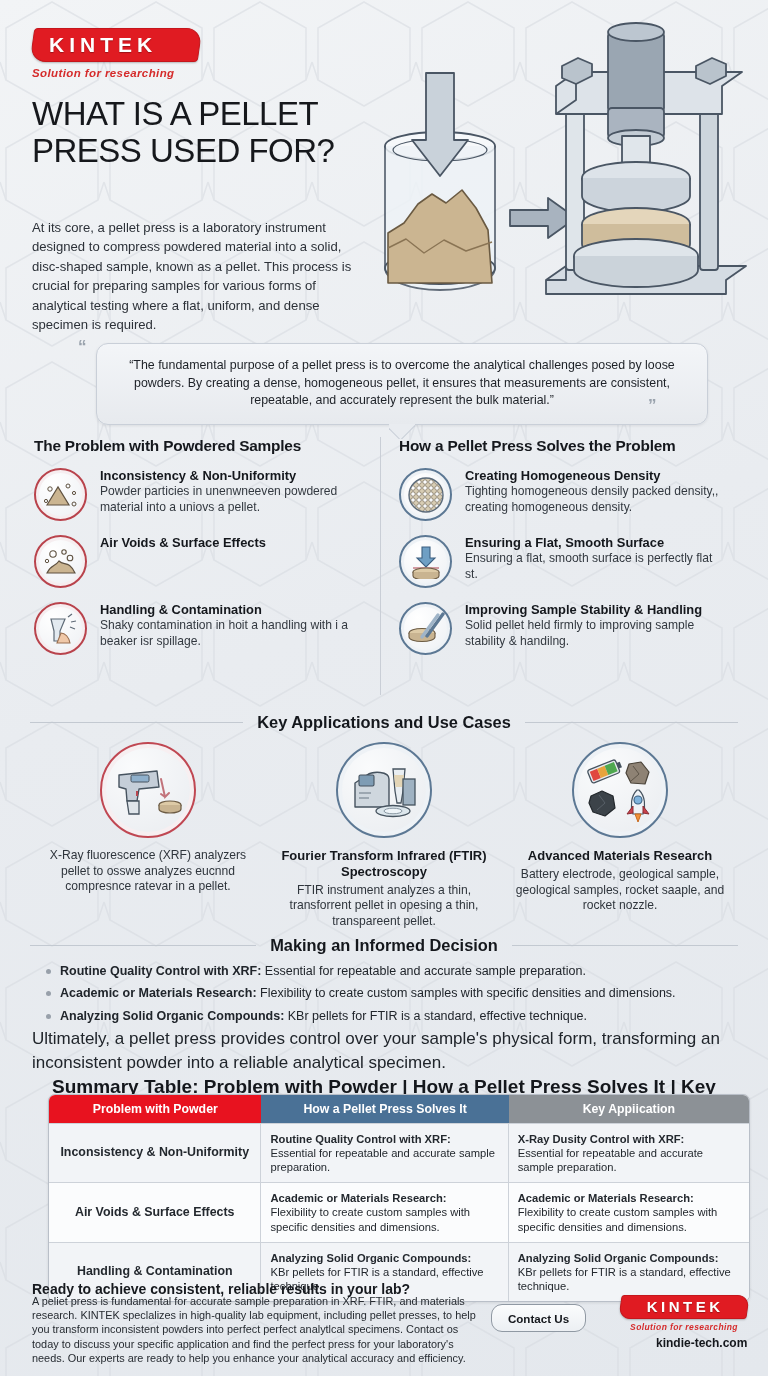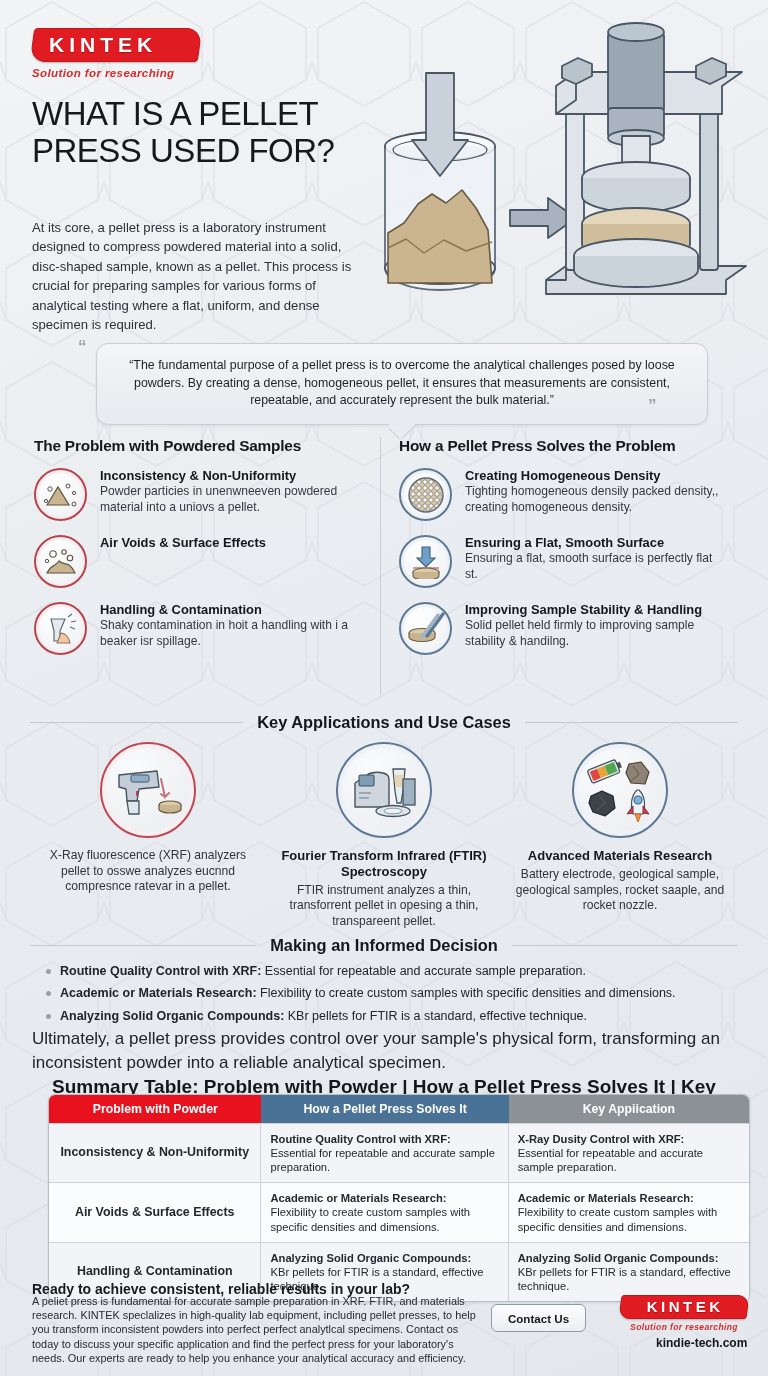--- a/index.html
+++ b/index.html
@@ -147,21 +147,21 @@
   .tbl td.c0 { text-align:center; font-weight:700; font-size:12.4px; border-right:1px solid #cdd2d9; }
   .tbl td.c1 { border-right:1px solid #cdd2d9; }
   .tbl tr:nth-child(odd) td { background:#f2f4f7; }
   .tbl .lbl { font-weight:700; display:block; }
 
   
   .foot-h { position:absolute; left:32px; top:1281px; font-size:14px; font-weight:700; color:#16191e; }
   .foot-p { position:absolute; left:32px; top:1294px; width:452px; font-size:10.9px; line-height:1.3; color:#262b31; }
   .contact-btn {
     position:absolute; left:491px; top:1304px; width:95px; height:28px;
-    border:1px solid #9099a3; border-radius:6px;
+    border:1px solid #9099a3; border-radius:11px;
     background:linear-gradient(180deg,#fbfcfd,#eceff3);
     display:flex; align-items:center; justify-content:center;
     font-size:11.6px; font-weight:700; color:#14171c; cursor:pointer;
   }
   .foot-logo { position:absolute; left:620px; top:1295px; width:128px; text-align:center; }
   .foot-logo .logo-badge { padding:3px 10px 4px 12px; border-radius:3px 12px 3px 12px; }
   .foot-logo .logo-badge span { font-size:15px; letter-spacing:3.5px; }
   .foot-logo .logo-tag { font-size:8.5px; text-align:center; margin-top:3px; }
   .foot-url { position:absolute; left:656px; top:1336px; width:128px; font-size:12px; font-weight:700; color:#14171c; }
 </style>

